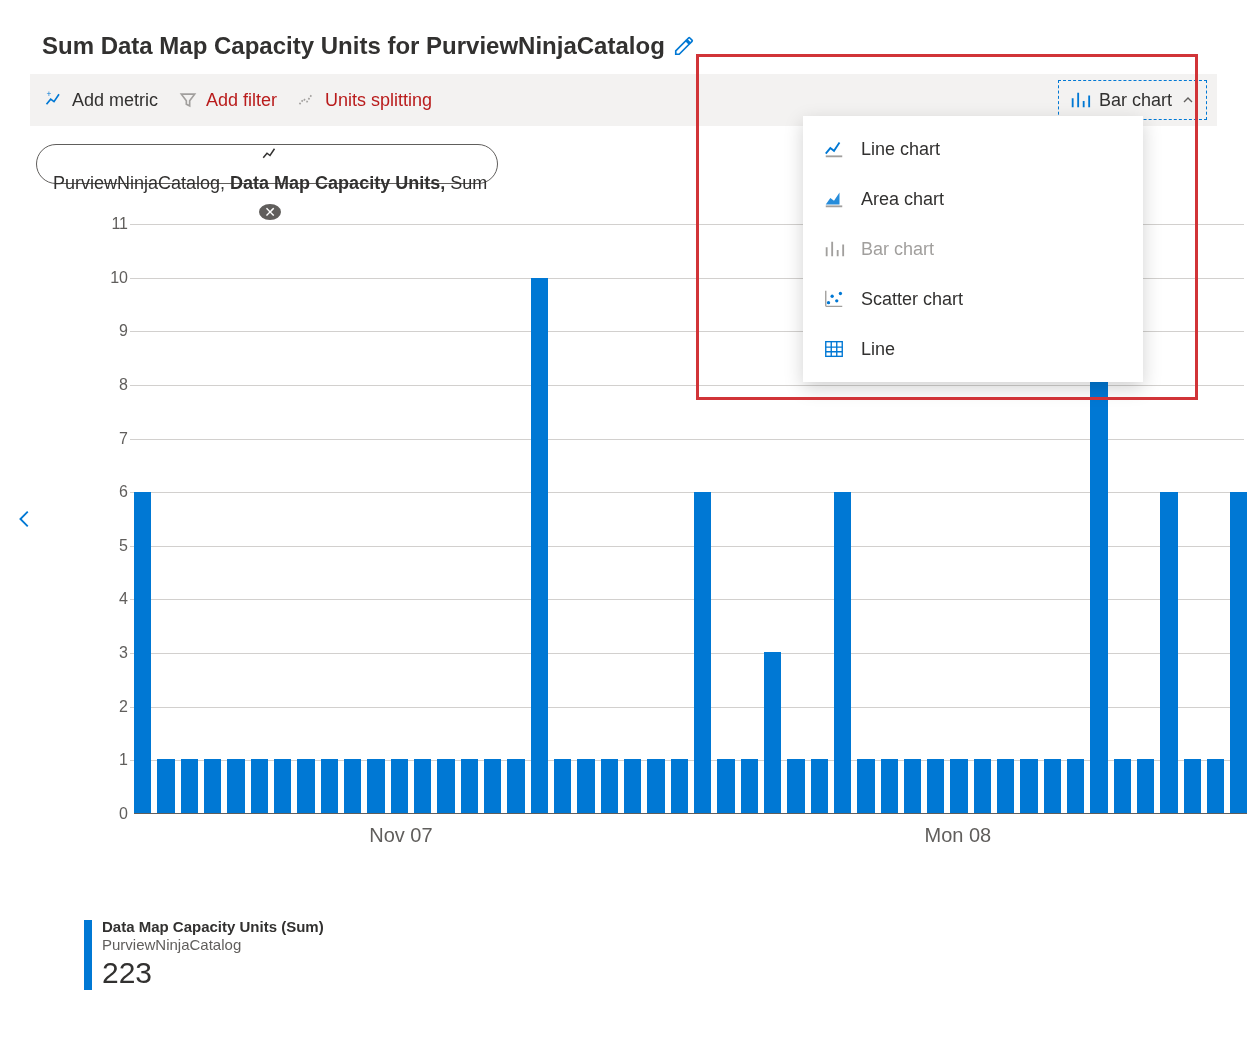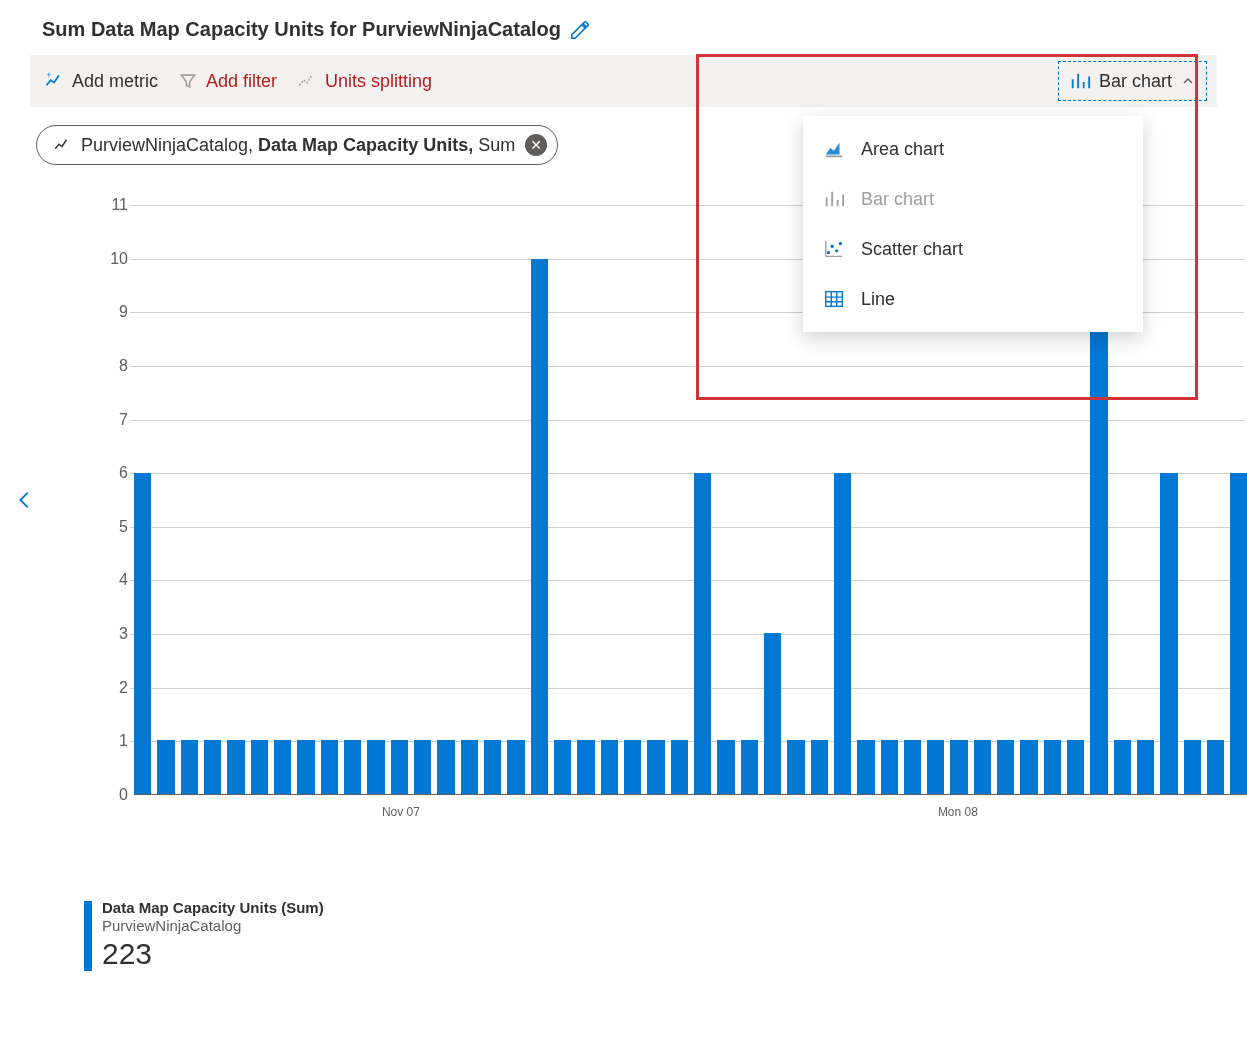--- a/index.html
+++ b/index.html
@@ -10,22 +10,23 @@
       width: 1247px;
       height: 1047px;
       position: relative;
       padding: 10px 30px;
     }
     .title-row {
       display: flex;
       align-items: center;
       gap: 8px;
       padding: 8px 0 14px 12px;
-      font-size: 20px;
+      font-size: 24px;
       font-weight: 600;
+      margin-top: 14px;
     }
     .edit-icon { color: #0078d4; cursor: pointer; }
     .toolbar {
       background: #f3f2f1;
       height: 52px;
       display: flex;
       align-items: center;
       padding: 0 14px;
       gap: 20px;
       position: relative;
@@ -93,20 +94,21 @@
     .chip-row { padding: 18px 0 10px 6px; }
     .chip {
       display: inline-flex;
       align-items: center;
       gap: 10px;
       border: 1px solid #605e5c;
       border-radius: 22px;
       height: 40px;
       padding: 0 10px 0 16px;
       font-size: 18px;
+      flex-direction: column;
     }
     .chip .strong { font-weight: 700; }
     .chip .close {
       width: 22px; height: 22px; border-radius: 50%;
       background: #605e5c; color: #fff; display:flex;align-items:center;justify-content:center;font-size:14px;cursor:pointer;
     }
     .chart-zone {
       position: relative;
       margin-top: 30px;
       height: 620px;
@@ -162,21 +164,21 @@
     }
     .x-labels {
       position: absolute;
       left: 50px;
       width: 1114px;
       top: 600px;
       height: 24px;
     }
     .x-label {
       position: absolute;
-      font-size: 12px;
+      font-size: 20px;
       color: #605e5c;
       transform: translateX(-50%);
     }
     .legend {
       margin-top: 74px;
       margin-left: 54px;
       display: flex;
       gap: 10px;
       align-items: flex-end;
     }
@@ -234,20 +236,29 @@
     <span>Bar chart</span>
     <span>
       <svg width="16" height="16" viewBox="0 0 24 24" fill="none" stroke="#605e5c" stroke-width="2">
           <path d="M6 15l6-6 6 6"></path>
         </svg>
     </span>
   </div>
 </div>
 
 <div class="dropdown" id="dropdown">
+    <div class="item">
+      <span class="ic">
+        <svg width="22" height="22" viewBox="0 0 24 24" fill="none" stroke="#0078d4" stroke-width="2">
+          <path d="M3 17l5-6 4 3 6-9"></path>
+          <path d="M3 20h18" stroke="#a19f9d"></path>
+        </svg>
+      </span>
+      <span>Line chart</span>
+    </div>
     <div class="item">
       <span class="ic">
         <svg width="22" height="22" viewBox="0 0 24 24">
           <path d="M3 18l5-7 4 3 6-9v13H3z" fill="#0078d4" opacity=".85"></path>
           <path d="M3 20h18" stroke="#a19f9d" stroke-width="2"></path>
         </svg>
       </span>
       <span>Area chart</span>
     </div>
     <div class="item disabled">

